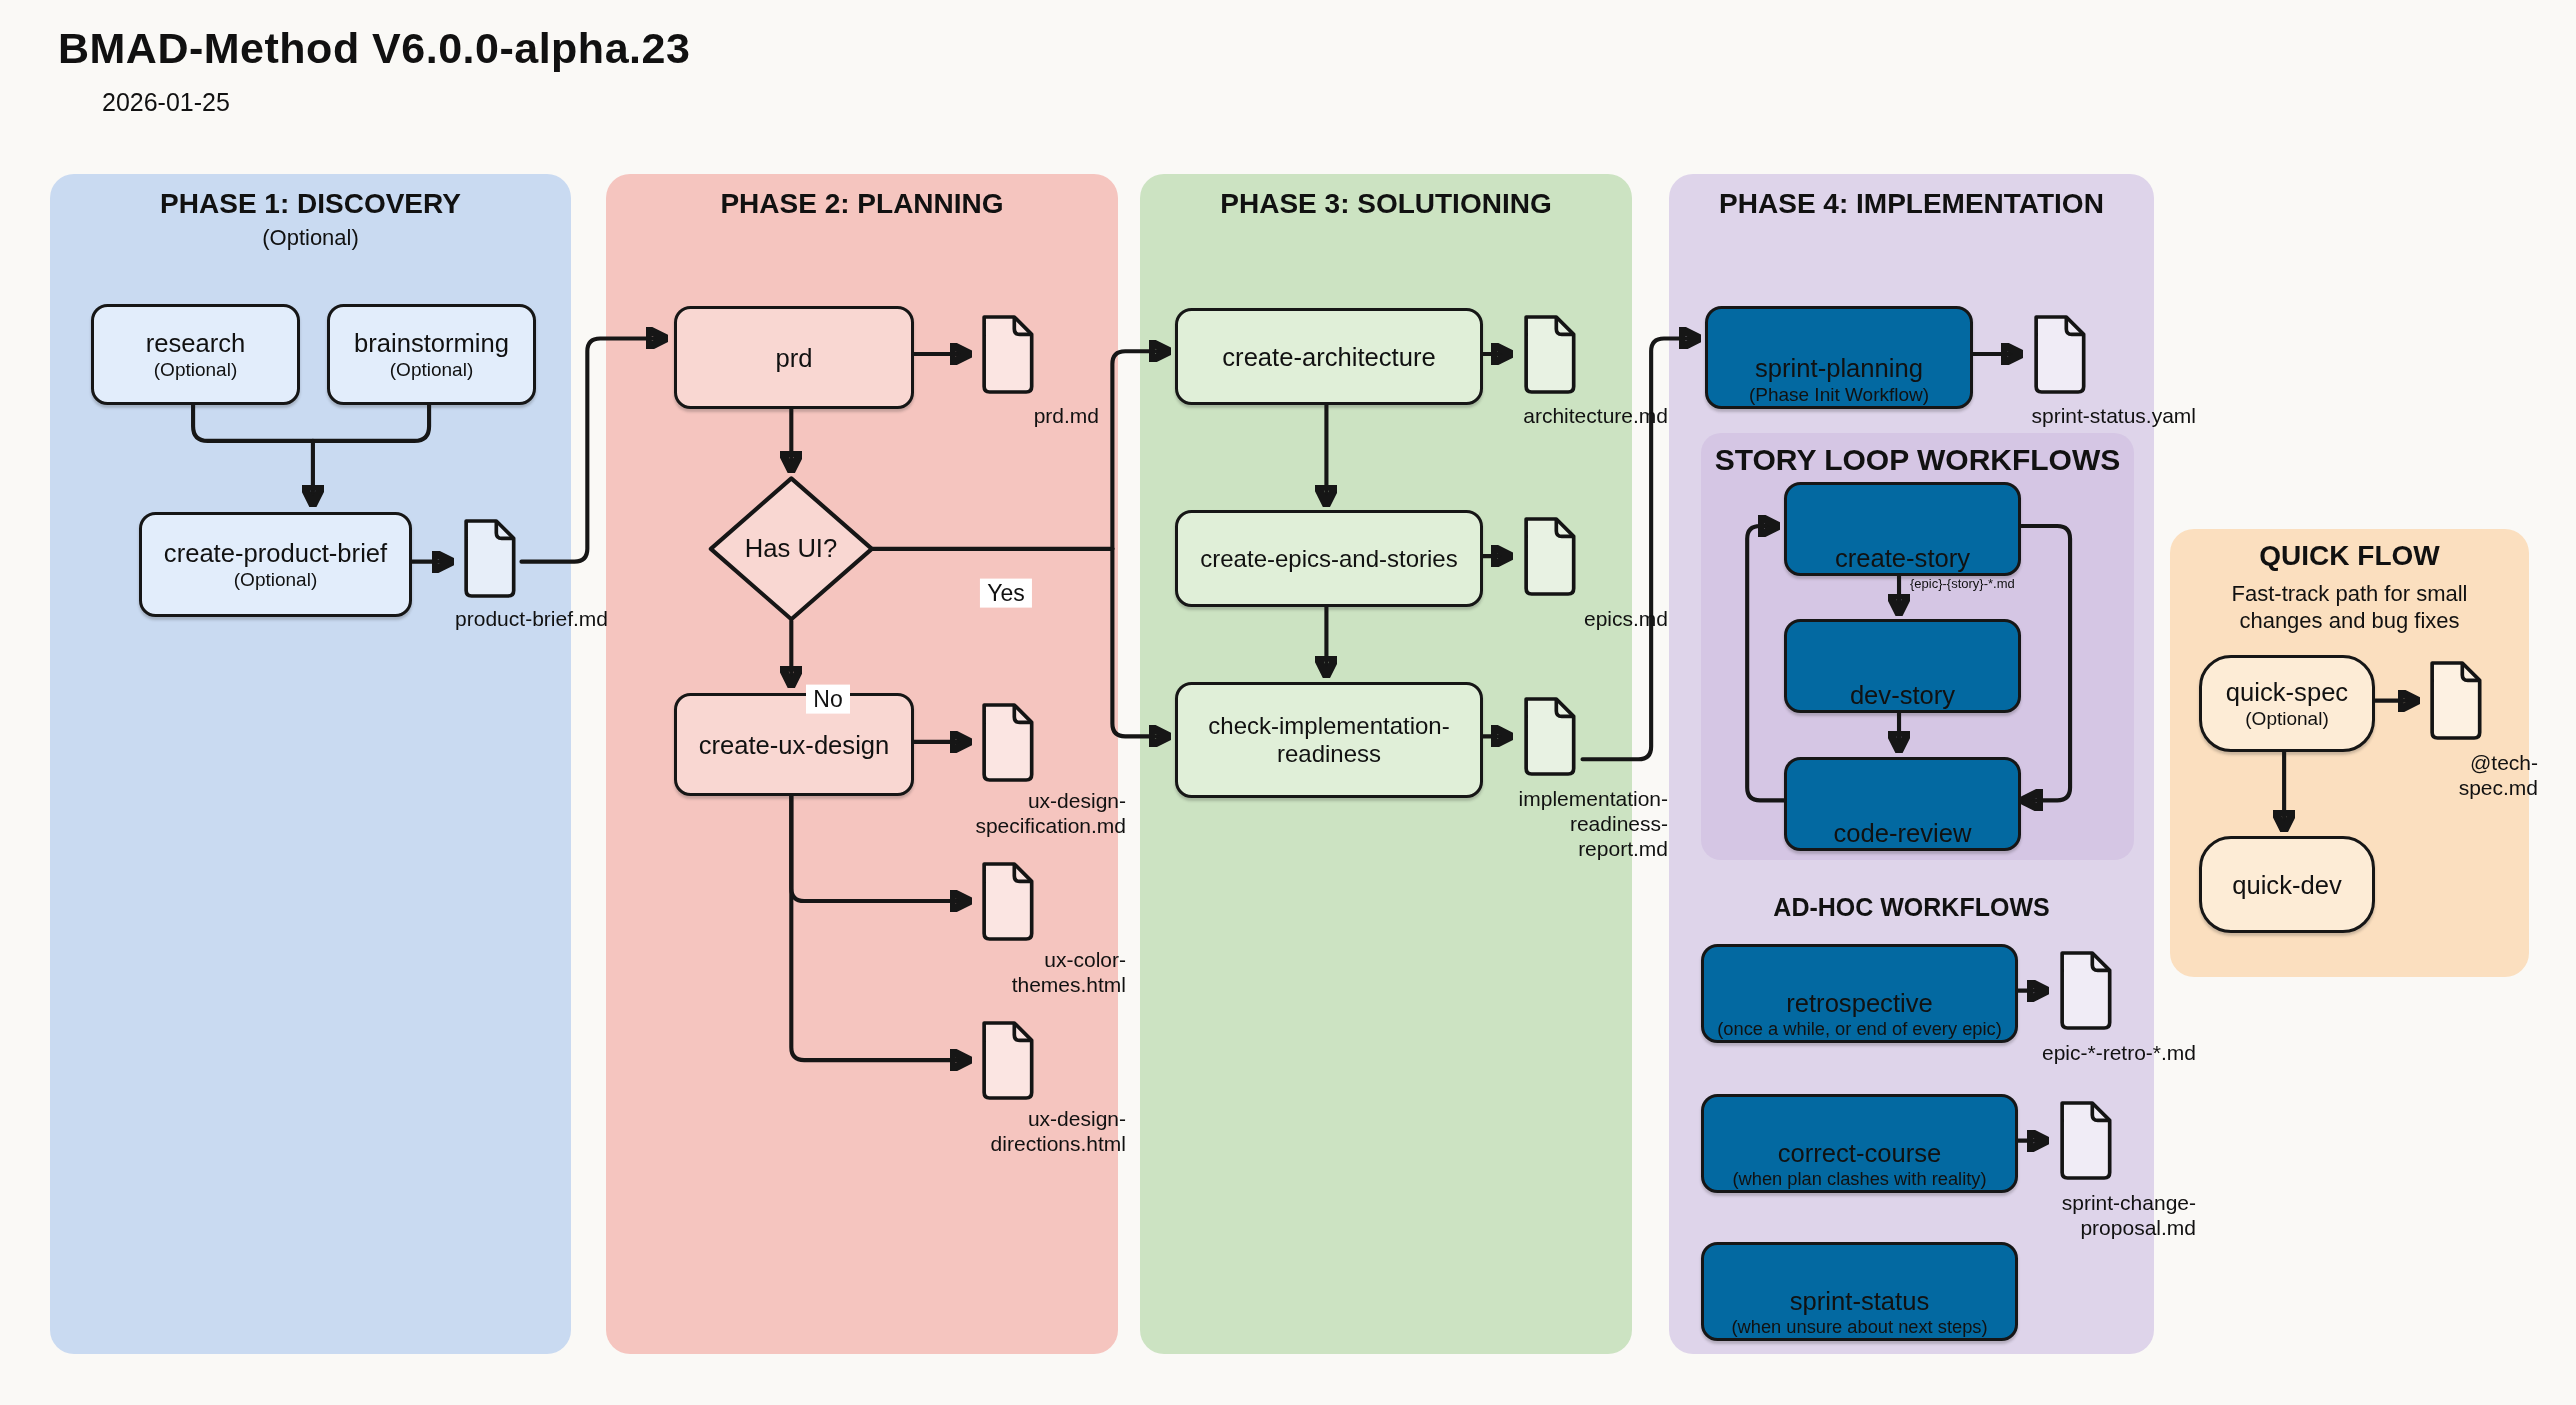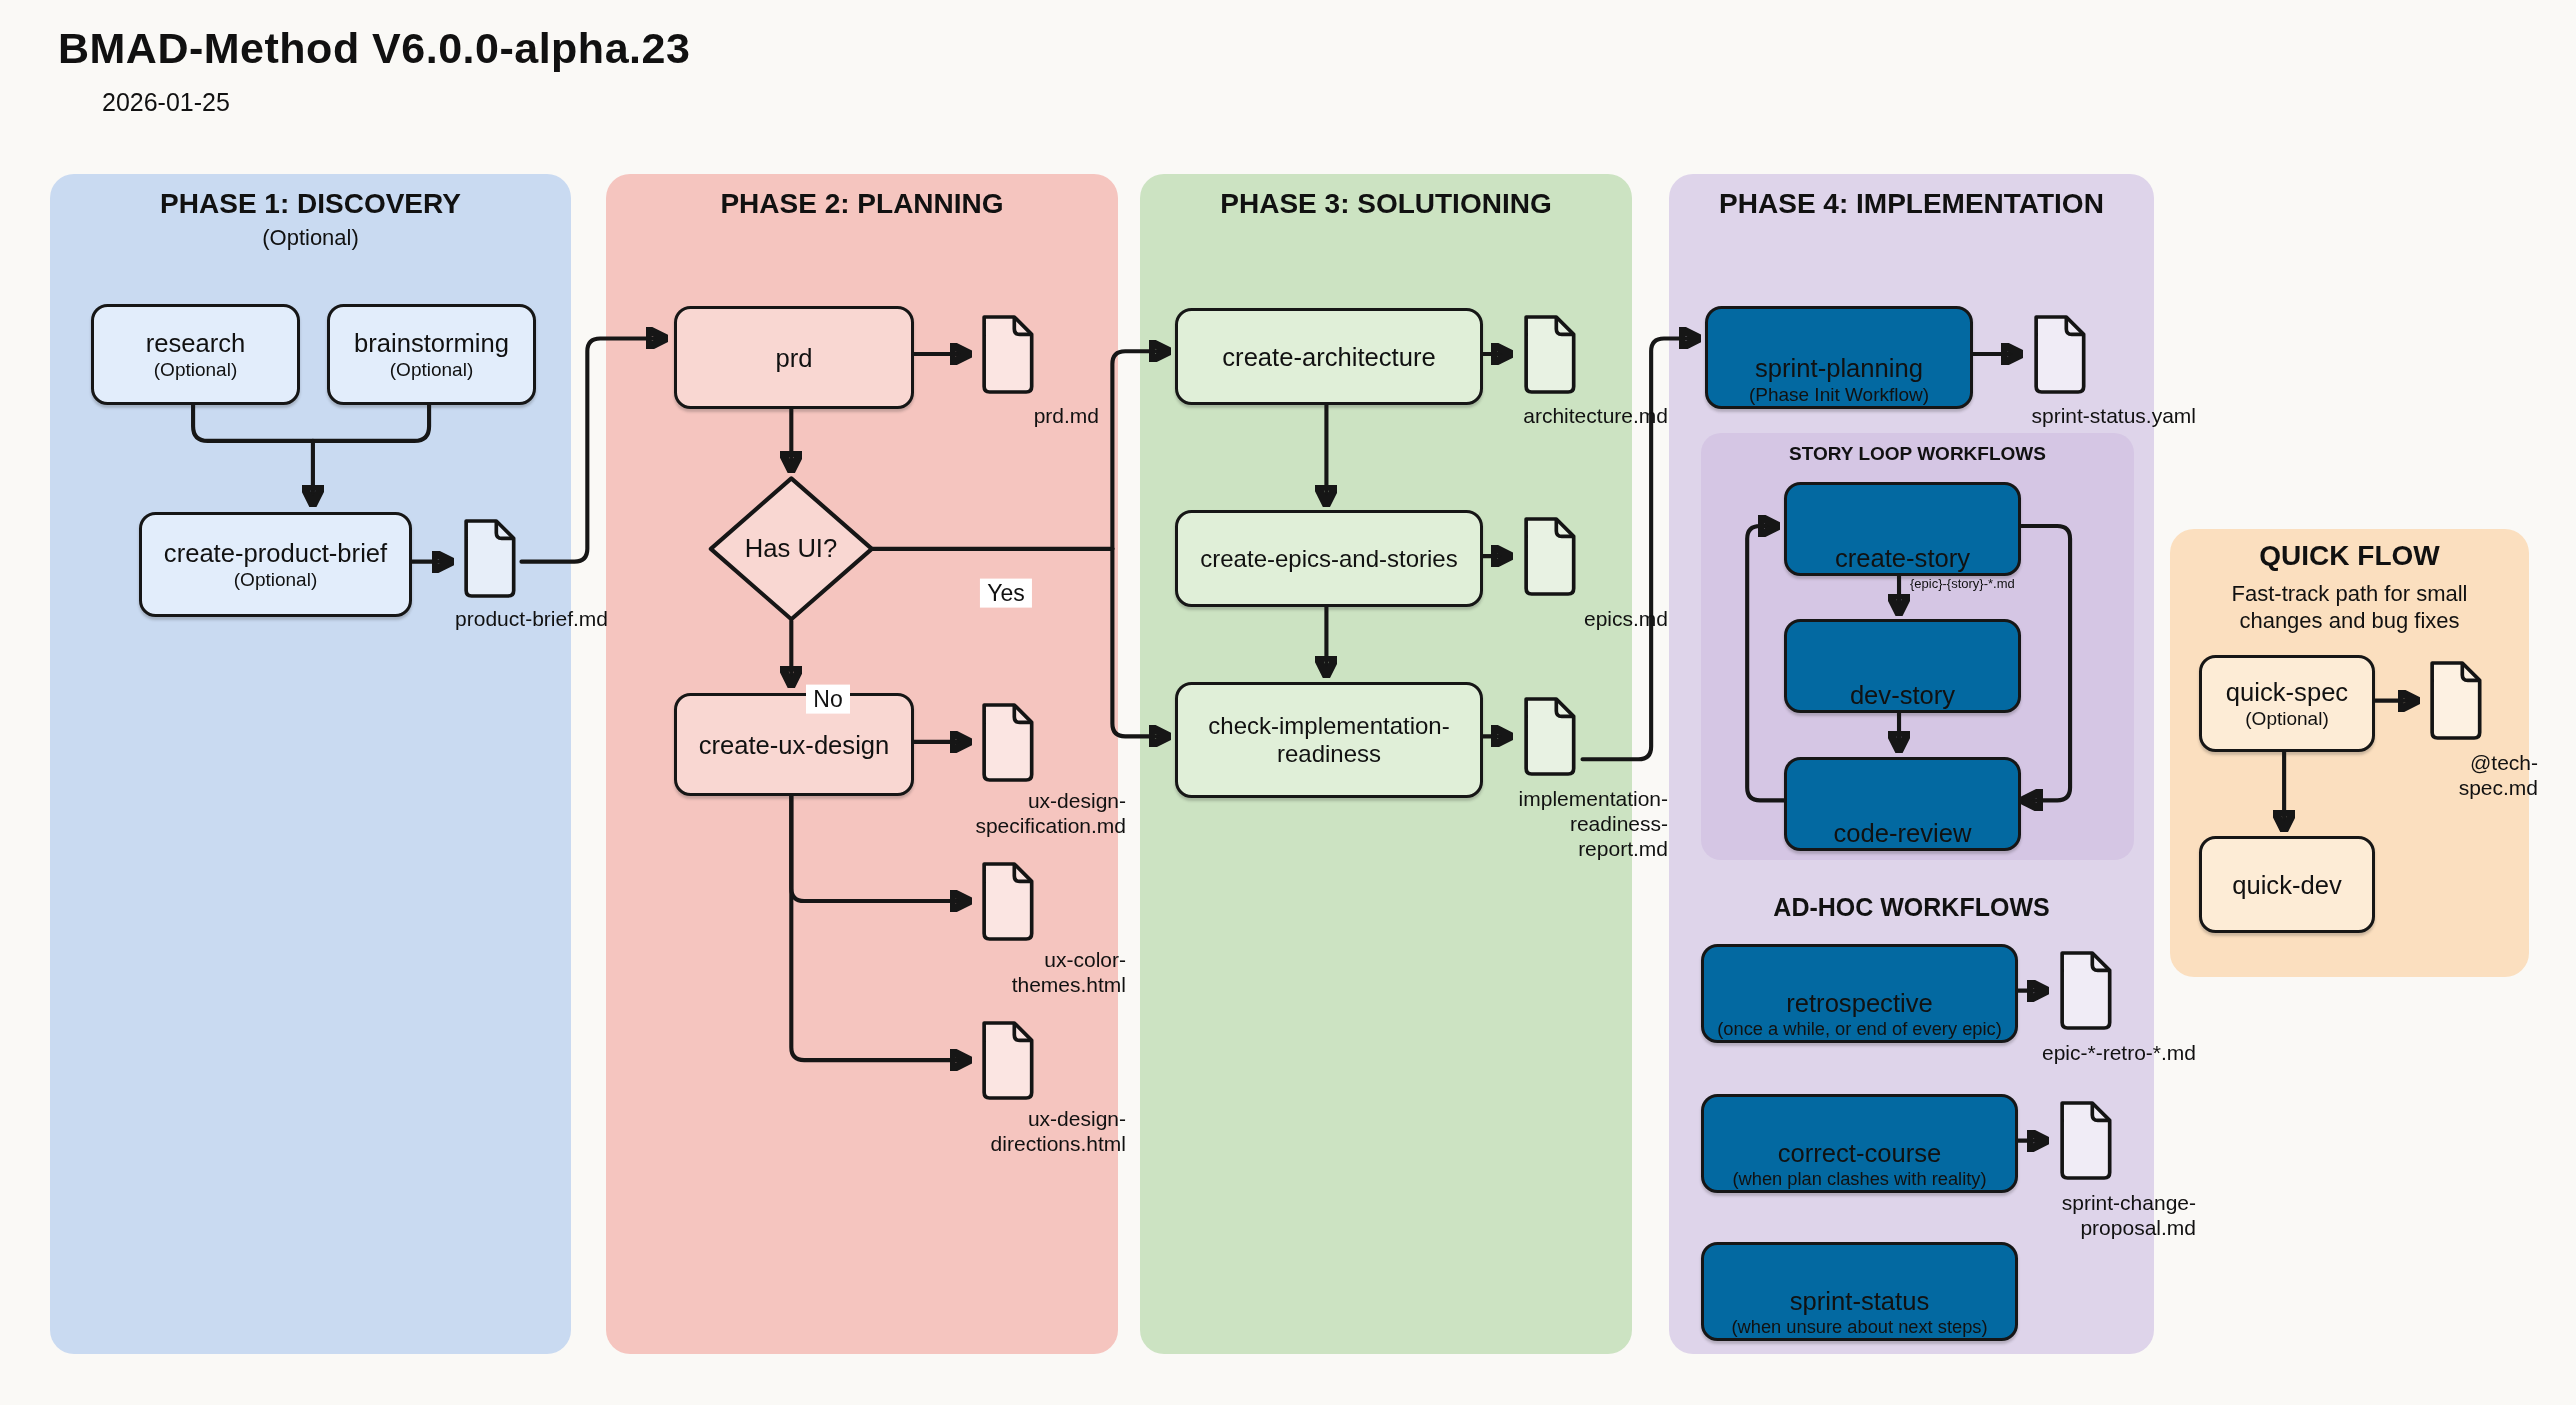--- a/index.html
+++ b/index.html
@@ -22,21 +22,21 @@
   .node{
     display:flex;flex-direction:column;align-items:center;justify-content:center;
     border:3.7px solid #161616;border-radius:16.5px;z-index:6;
     box-shadow:0 2.7px 2.7px rgba(30,30,30,.22);
     text-align:center;
   }
   .nl{font-size:25.6px;line-height:30px;}
   .ns{font-size:19px;line-height:23px;}
   .ns-sm{font-size:18.3px;line-height:22px;}
   .f1{background:#e2edfb;} .f2{background:#f9d7d2;} .f3{background:#e0efd8;}
-  .f4{background:#0369a1;justify-content:flex-end;} .f5{background:#fdecd6;}
+  .f4{background:#0369a1;justify-content:flex-end;} .f5{background:#fdecd6;border-radius:32px;}
   
   .doc{width:64px;height:81px;z-index:6;}
   .doclabel{font-size:21px;line-height:25px;text-align:right;z-index:7;}
   .doclabel span{display:block;}
   
   .edge-label{
     transform:translate(-50%,-50%);background:#ffffff;padding:0.9px 7.3px;
     font-size:23px;z-index:7;white-space:nowrap;margin-top:44px;
   }
   .file-note{font-size:13px;z-index:7;white-space:nowrap;text-align:right;}
@@ -55,21 +55,21 @@
 <div class="abs panel" style="left:1140px;top:174px;width:492px;height:1180px;background:#cce3c2"></div>
 <div class="abs panel" style="left:1669px;top:174px;width:485px;height:1180px;background:#ded4ea"></div>
 <div class="abs subpanel" style="left:1701px;top:433px;width:433px;height:427px;background:#d5c6e4"></div>
 <div class="abs panel" style="left:2170px;top:529px;width:359px;height:448px;background:#fbdfbf"></div>
 
 <div class="abs panel-title" style="left:50px;top:188px;width:521px">PHASE 1: DISCOVERY</div>
 <div class="abs panel-sub" style="left:50px;top:225px;width:521px">(Optional)</div>
 <div class="abs panel-title" style="left:606px;top:188px;width:512px">PHASE 2: PLANNING</div>
 <div class="abs panel-title" style="left:1140px;top:188px;width:492px">PHASE 3: SOLUTIONING</div>
 <div class="abs panel-title" style="left:1669px;top:188px;width:485px">PHASE 4: IMPLEMENTATION</div>
-<div class="abs panel-title" style="left:1701px;top:443px;width:433px;font-size:19px">STORY LOOP WORKFLOWS</div>
+<div class="abs panel-title" style="left:1701px;top:443px;width:433px;font-size:30px">STORY LOOP WORKFLOWS</div>
 <div class="abs panel-title" style="left:1669px;top:893px;width:485px;font-size:25px">AD-HOC WORKFLOWS</div>
 <div class="abs panel-title" style="left:2170px;top:540px;width:359px">QUICK FLOW</div>
 <div class="abs panel-sub" style="left:2170px;top:580px;width:359px;line-height:27.4px">
   <span style="display:block">Fast-track path for small</span>
   <span style="display:block">changes and bug fixes</span>
 </div>
 
 <svg id="edges" width="2576" height="1405" viewBox="0 0 2816 1536">
   <defs>
     <marker id="ah" viewBox="0 0 12 12" refX="9" refY="6" markerWidth="24" markerHeight="24" orient="auto" markerUnits="userSpaceOnUse">

